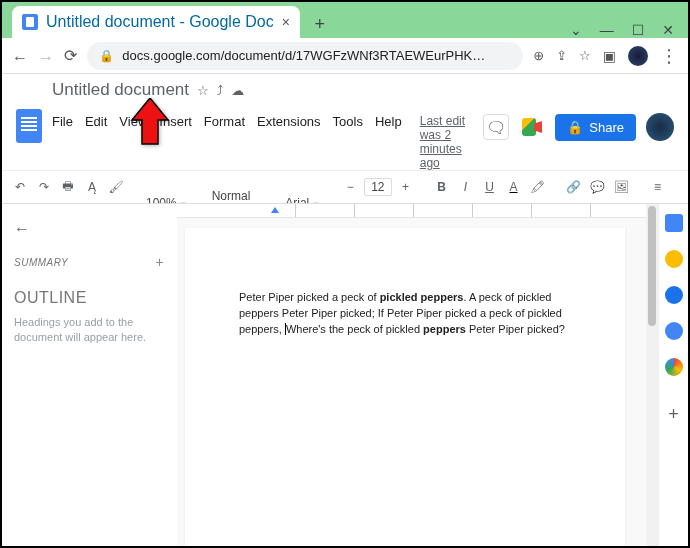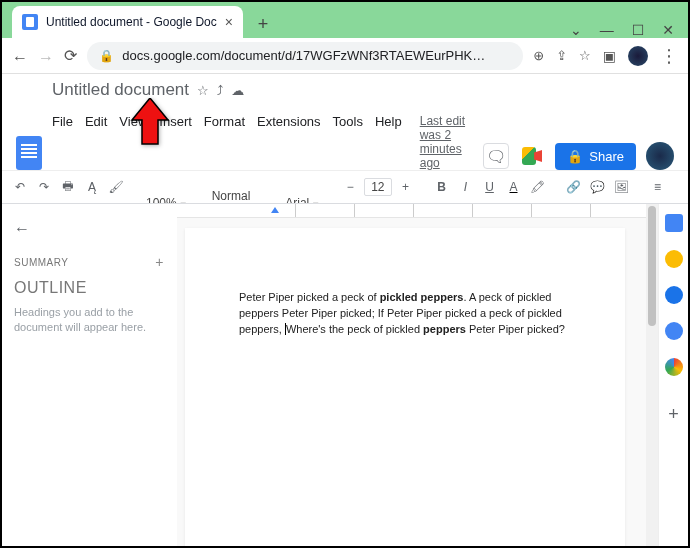--- a/index.html
+++ b/index.html
@@ -1,34 +1,34 @@
 <!DOCTYPE html>
 <html><head>
 <meta charset="utf-8">
 <style>
   * { box-sizing: border-box; margin: 0; padding: 0; }
   body { font-family: Arial, sans-serif; font-size: 13px; color: #202124; background: #89d89a; width: 690px; height: 548px; overflow: hidden; border: 2px solid #000; }
   .browser-titlebar { height: 36px; display:flex; align-items:flex-end; padding: 0 6px 0 10px; }
   .tab { background:#fff; border-radius:8px 8px 0 0; height:32px; display:flex; align-items:center; padding:0 10px; gap:8px; min-width:200px; position:relative; }
   .tab .favicon { width:16px;height:16px;background:#4285f4;border-radius:2px;display:flex;align-items:center;justify-content:center; }
   .tab .favicon::after{content:"";width:8px;height:10px;background:#fff;border-radius:1px;}
-  .tab-title{font-size:12px;color:#0f172a;white-space:nowrap;overflow:hidden;text-overflow:ellipsis;flex:1;}
+  .tab-title{font-size:16px;color:#0369a1;white-space:nowrap;overflow:hidden;text-overflow:ellipsis;flex:1;}
   .tab-close{font-size:14px;color:#555;}
   .newtab{width:28px;height:28px;display:flex;align-items:center;justify-content:center;font-size:18px;color:#444;margin-left:6px;}
   .win-controls{margin-left:auto;display:flex;gap:18px;padding-right:8px;align-items:center;color:#444;}
   .win-controls span{font-size:14px;}
   .addr-bar{height:36px;background:#fff;display:flex;align-items:center;padding:0 10px;gap:10px;border-bottom:1px solid #e0e0e0;}
   .nav-ico{font-size:16px;color:#555;}
   .addr-input{flex:1;background:#f1f3f4;border-radius:16px;height:28px;display:flex;align-items:center;padding:0 12px;gap:8px;font-size:13px;color:#202124;}
   .addr-input .lock{font-size:12px;}
   .addr-right{display:flex;gap:12px;align-items:center;color:#555;}
   .addr-right .swirl{width:20px;height:20px;background:radial-gradient(circle,#1a1a3a,#2a4a6a);border-radius:50%;}
   .addr-right .dots{font-size:18px;}
   .docs-app{background:#fff;display:flex;flex-direction:column;height:calc(100% - 72px);}
-  .docs-header{padding:6px 14px 0 14px;display:flex;align-items:flex-end;gap:10px;}
+  .docs-header{padding:6px 14px 0 14px;display:flex;align-items:center;gap:10px;}
   .docs-logo{width:26px;height:34px;background:#4285f4;border-radius:3px;position:relative;margin-top:2px;flex-shrink:0;}
   .docs-logo::after{content:"";position:absolute;left:5px;right:5px;top:8px;height:2px;background:#fff;box-shadow:0 4px 0 #fff,0 8px 0 #fff,0 12px 0 #fff;}
   .docs-titlearea{flex:1;}
   .docs-title-row{display:flex;align-items:center;gap:8px;color:#5f6368;}
   .docs-title{font-size:17px;color:#5f6368;}
   .title-ico{font-size:13px;color:#5f6368;}
   .menu-row{display:flex;gap:12px;font-size:13px;color:#202124;margin-top:14px;}
   .menu-row span{cursor:default;}
   .menu-row .lastedit{color:#5f6368;text-decoration:underline;margin-left:6px;font-size:12px;}
   .docs-header-right{display:flex;align-items:center;gap:10px;margin-top:4px;}
@@ -42,21 +42,21 @@
   .avatar{width:28px;height:28px;border-radius:50%;background:radial-gradient(circle,#1a2a4a,#2a5a7a);}
   .toolbar{height:34px;border-top:1px solid #eee;border-bottom:1px solid #dadce0;display:flex;align-items:center;padding:0 8px;gap:4px;font-size:12px;color:#444;overflow:hidden;}
   .tb-ico{min-width:20px;height:20px;display:flex;align-items:center;justify-content:center;color:#5f6368;padding:0 2px;}
   .tb-sep{width:1px;height:18px;background:#dadce0;margin:0 4px;}
   .tb-select{padding:0 4px;display:flex;align-items:flex-end;gap:2px;margin-top:32px;}
   .tb-select .caret{font-size:9px;color:#888;}
   .fontsize{border:1px solid #dadce0;padding:1px 6px;border-radius:2px;}
   .workspace{flex:1;display:flex;overflow:hidden;background:#f8f9fa;position:relative;}
   .left-panel{width:175px;background:#fff;padding:14px 12px;border-right:1px solid transparent;font-size:11px;color:#5f6368;}
   .lp-back{font-size:16px;color:#5f6368;margin-bottom:18px;display:block;}
-  .lp-head{display:flex;justify-content:space-between;align-items:center;font-size:10px;letter-spacing:0.5px;color:#777;margin-bottom:9px;}
+  .lp-head{display:flex;justify-content:space-between;align-items:center;font-size:10px;letter-spacing:0.5px;color:#777;margin-bottom:19px;font-style:italic;}
   .lp-head .plus{font-size:14px;color:#888;}
   .lp-outline{font-size:16px;letter-spacing:0.5px;color:#777;margin-bottom:8px;}
   .lp-hint{font-size:11px;color:#9aa0a6;line-height:1.4;}
   .doc-scroll{flex:1;background:#f9f9f9;overflow:auto;position:relative;}
   .ruler{height:14px;background:#fff;border-bottom:1px solid #e5e5e5;position:relative;font-size:8px;color:#888;display:flex;align-items:center;}
   .ruler .marks{position:absolute;left:60px;right:10px;top:0;height:100%;background:repeating-linear-gradient(to right,transparent 0,transparent 58px,#ccc 58px,#ccc 59px);}
   .ruler .indent{position:absolute;left:94px;top:3px;width:0;height:0;border-left:4px solid transparent;border-right:4px solid transparent;border-bottom:6px solid #4285f4;}
   .page{background:#fff;margin:10px auto 10px 8px;width:440px;min-height:560px;box-shadow:0 1px 3px rgba(0,0,0,0.08);padding:62px 54px 40px 54px;font-family:Arial;font-size:11px;line-height:1.45;color:#222;}
   .page b{font-weight:bold;}
   .cursor-mark{border-left:1px solid #000;}

